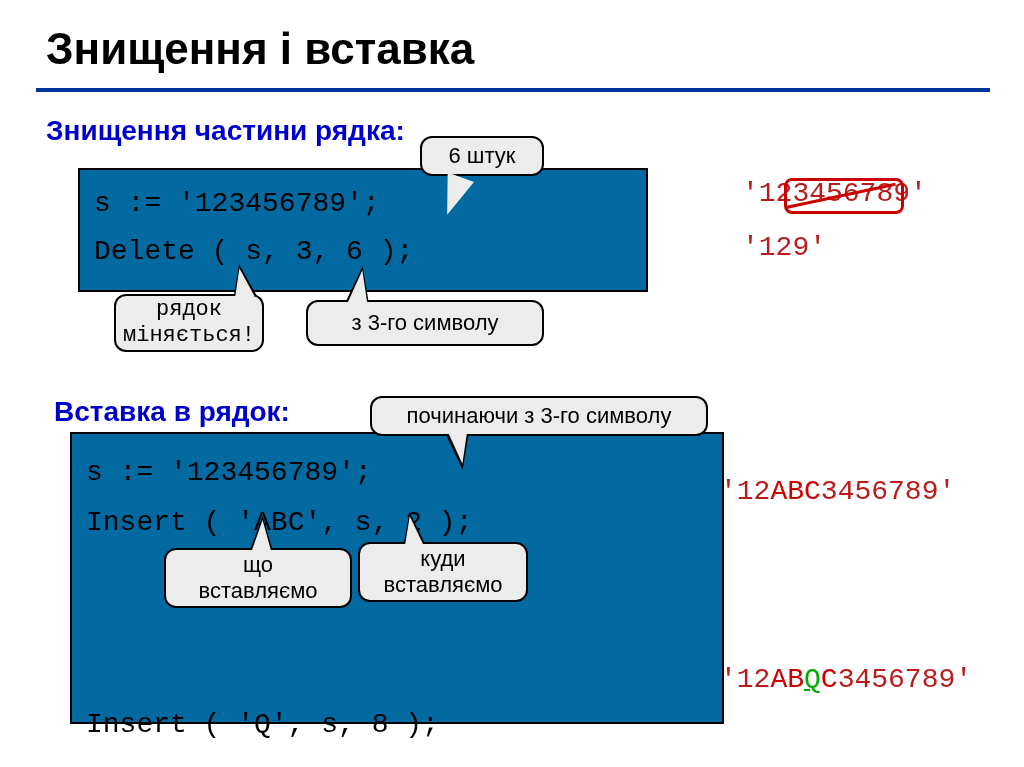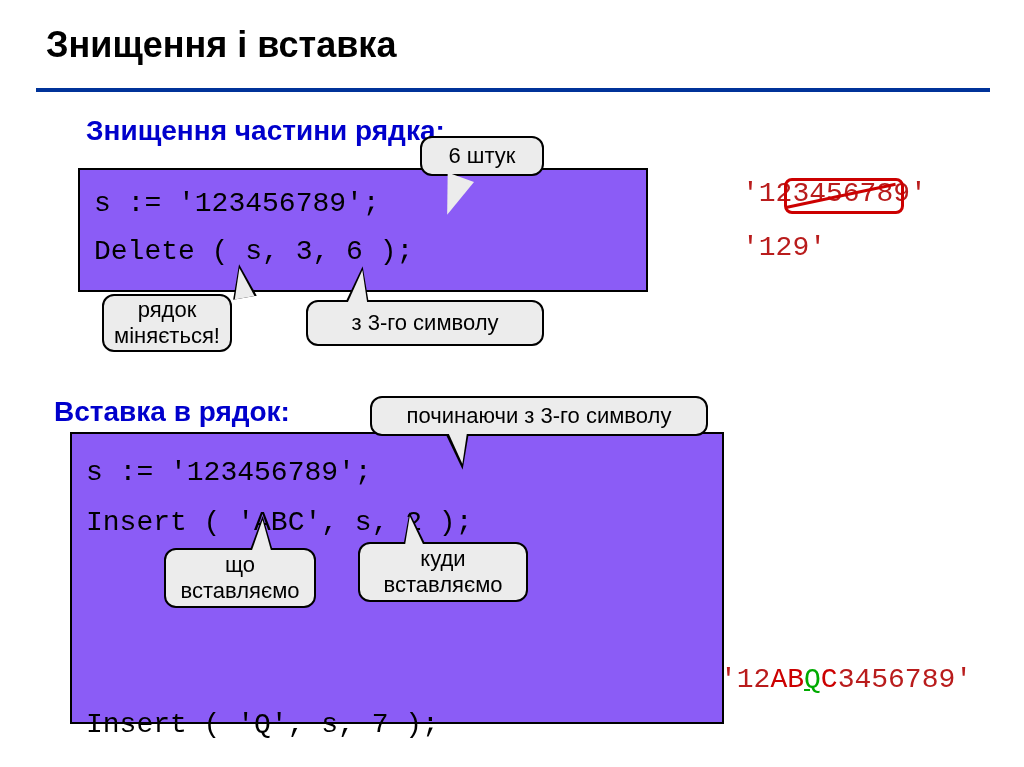--- a/index.html
+++ b/index.html
@@ -13,44 +13,44 @@
   }
   .slide {
     position: relative;
     width: 1024px;
     height: 767px;
   }
   .title {
     position: absolute;
     left: 46px;
     top: 24px;
-    font-size: 36px;
+    font-size: 44px;
     font-weight: bold;
     color: #000;
   }
   .hr {
     position: absolute;
     left: 36px;
     top: 88px;
     width: 954px;
     height: 4px;
     background: #003399;
   }
 
   .section-heading {
     color: #0000cc;
     font-size: 28px;
     font-weight: bold;
   }
-  #heading-delete { position: absolute; left: 46px; top: 115px; margin-left: 40px; }
+  #heading-delete { position: absolute; left: 46px; top: 115px; }
   #heading-insert { position: absolute; left: 54px; top: 396px; }
 
   .codebox {
     position: absolute;
-    background: #8b5cf6;
+    background: #0369a1;
     border: 2px solid #000;
     font-family: "Courier New", Courier, monospace;
     font-size: 28px;
     line-height: 1.7;
     white-space: pre;
     color: #000;
   }
   #codebox1 { left: 78px; top: 168px; width: 538px; height: 104px; padding: 10px 14px 6px 14px; }
   #codebox2 { left: 70px;  top: 432px; width: 622px; height: 268px; padding: 14px 14px 6px 14px; line-height: 1.8; }
 
@@ -64,24 +64,24 @@
     display: flex;
     align-items: center;
     justify-content: center;
     padding: 4px 10px;
     box-sizing: border-box;
   }
   .callout-multi { line-height: 1.2; }
 
   
   #co-6pcs     { left: 420px; top: 136px; width: 124px; height: 40px; }
-  #co-rowchg   { left: 102px; top: 294px; width: 130px; height: 58px; }
+  #co-rowchg   { left: 114px; top: 294px; width: 150px; height: 58px; font-family: Liberation Mono, monospace; }
   #co-from3    { left: 306px; top: 300px; width: 238px; height: 46px; }
   #co-startfrom3 { left: 370px; top: 396px; width: 338px; height: 40px; border-radius: 12px; }
-  #co-what     { left: 164px; top: 548px; width: 152px; height: 60px; }
+  #co-what     { left: 164px; top: 548px; width: 188px; height: 60px; }
   #co-where    { left: 358px; top: 542px; width: 170px; height: 60px; }
 
   
   .tri {
     position: absolute;
     width: 0; height: 0;
     border-style: solid;
   }
   
   #p-6pcs { left: 440px; top: 176px; border-width: 0 14px 40px 14px; border-color: transparent transparent #ececec transparent; transform: rotate(200deg); }
@@ -168,36 +168,37 @@
 
   <div class="result blue" style="left:742px; top:232px;">'129'</div>
 
   <div id="heading-insert" class="section-heading">Вставка в рядок:</div>
 
   <div id="codebox2" class="codebox"><span>s := '123456789';</span>
 <span>Insert ( 'ABC', s, 2 );</span>
 
 
 
-<span>Insert ( 'Q', s, 7 );</span></div>
+<span>Insert ( 'Q', s, 8 );</span></div>
 
   <div class="tri z-tri-border" id="p-start-b"></div>
   <div class="tri z-tri-fill" id="p-start"></div>
   <div id="co-startfrom3" class="callout z-callout">починаючи з 3-го символу</div>
 
   <div class="tri z-tri-border" id="p-what-b"></div>
   <div class="tri z-tri-fill" id="p-what"></div>
   <div id="co-what" class="callout callout-multi z-callout">
       <span style="white-space:pre-line;">що
 вставляємо</span>
     </div>
 
   <div class="tri z-tri-border" id="p-where-b"></div>
   <div class="tri z-tri-fill" id="p-where"></div>
   <div id="co-where" class="callout callout-multi z-callout">
       <span style="white-space:pre-line;">куди
 вставляємо</span>
     </div>
 
+  <div class="result" style="left:720px; top:476px;"><span class="blue">'12</span><span class="red">ABC</span><span class="blue">3456789'</span></div>
 
   <div class="result" style="left:720px; top:664px;"><span class="blue">'12</span><span class="red">AB</span><span class="green" style="text-decoration: underline;">Q</span><span class="red">C</span><span class="blue">3456789'</span></div>
 
 </div>
 
 </body></html>

